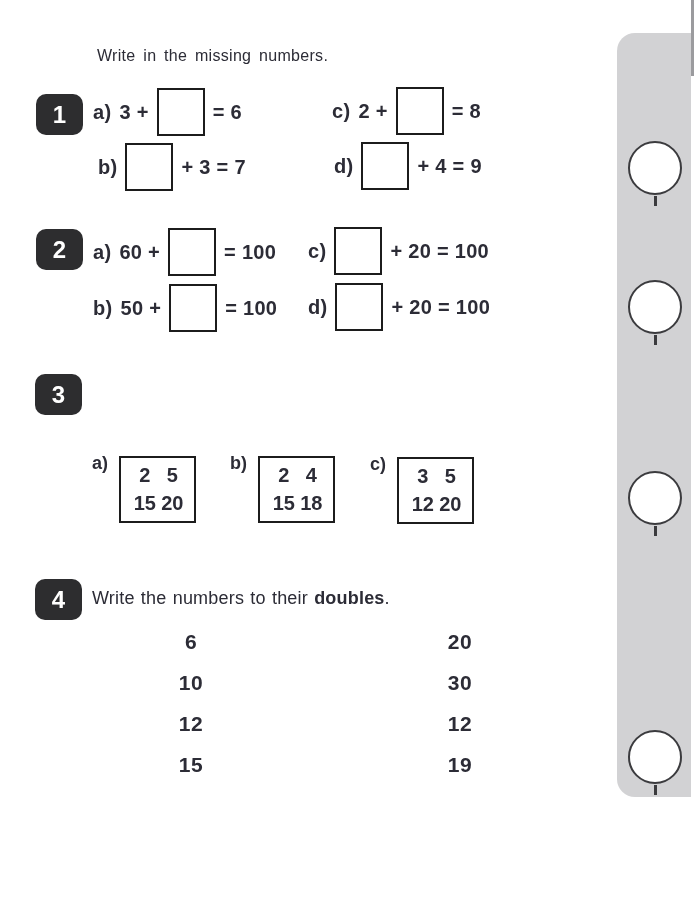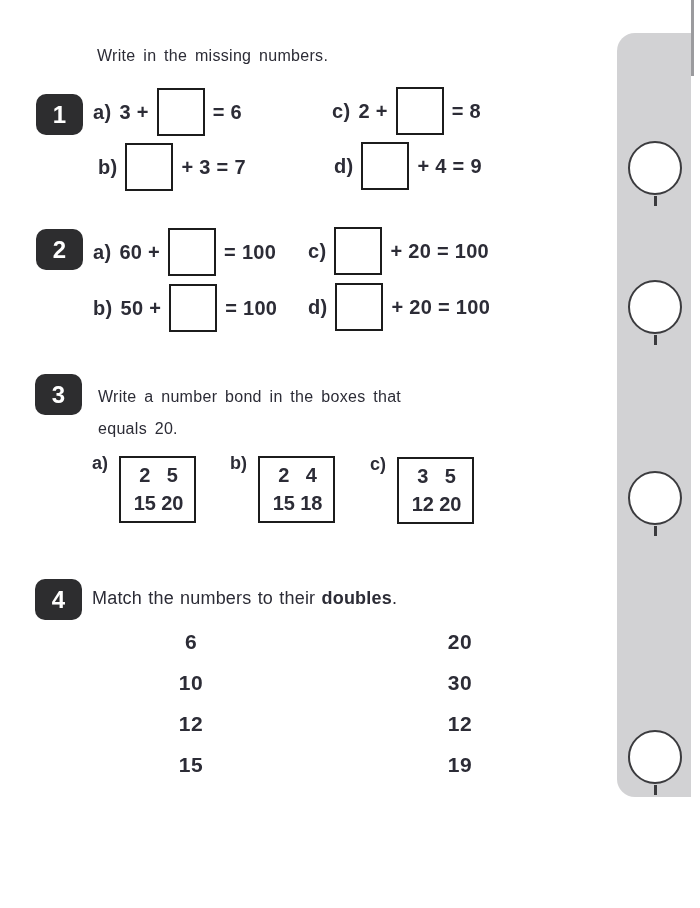--- a/index.html
+++ b/index.html
@@ -122,24 +122,20 @@
   </div>
   <div class="eq-row" style="left:308px; top:282px;">
     <span>d)</span>
     <span class="ans-box"></span>
     <span>+ 20 = 100</span>
   </div>
 
   <div class="q-badge" style="left:35px; top:374px;">
     <span>3</span>
   </div>
-  <div class="q-title q-title-multi" style="left:98px; top:381px;">
-    <div>Write a number bond in the boxes that</div>
-    <div>equals 20.</div>
-  </div>
 
   <div class="bond-group" style="left:92px; top:453px;">
     <span class="bond-label">a)</span>
     <span class="bond-box">
       <span>2</span>
       <span>5</span>
       <span>15</span>
       <span>20</span>
     </span>
   </div>
@@ -158,21 +154,21 @@
       <span>3</span>
       <span>5</span>
       <span>12</span>
       <span>20</span>
     </span>
   </div>
 
   <div class="q-badge" style="left:35px; top:579px;">
     <span>4</span>
   </div>
-  <div class="q4-title" style="left:92px; top:588px;"><span>Match the numbers to their </span><span class="bold-word">doubles</span><span>.</span></div>
+  <div class="q4-title" style="left:92px; top:588px;"><span>Write the numbers to their </span><span class="bold-word">doubles</span><span>.</span></div>
 
   <div class="match-col" style="left:167px; top:621px; width:48px;">
     <div class="match-num">6</div>
     <div class="match-num">10</div>
     <div class="match-num">12</div>
     <div class="match-num">15</div>
   </div>
   <div class="match-col" style="left:430px; top:621px; width:60px;">
     <div class="match-num">20</div>
     <div class="match-num">30</div>

